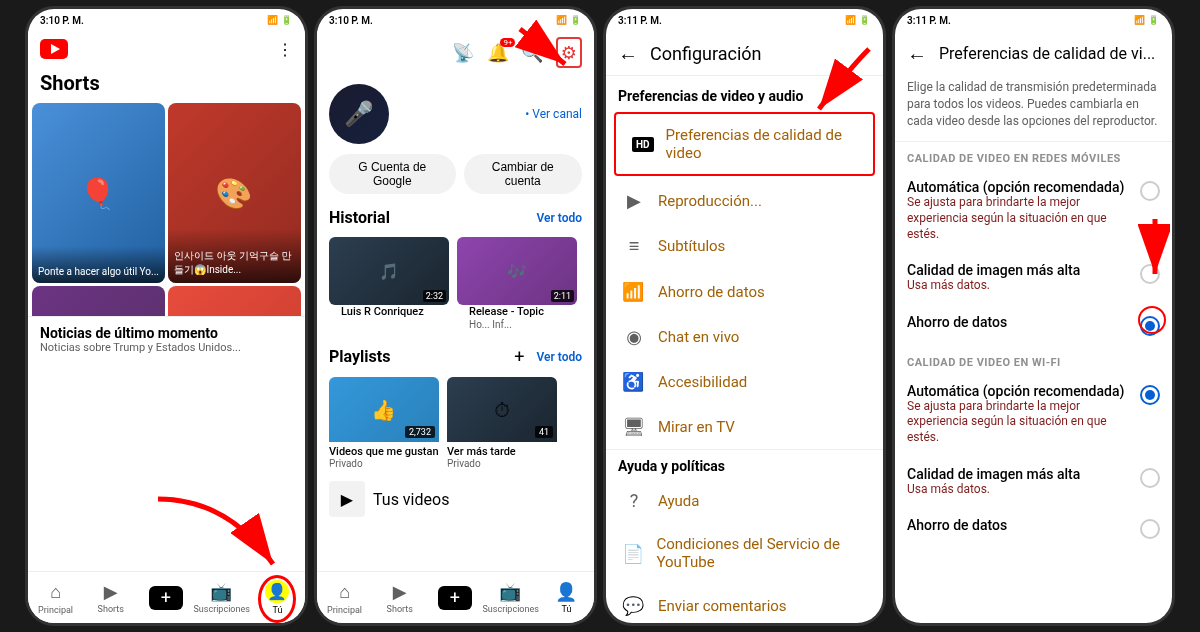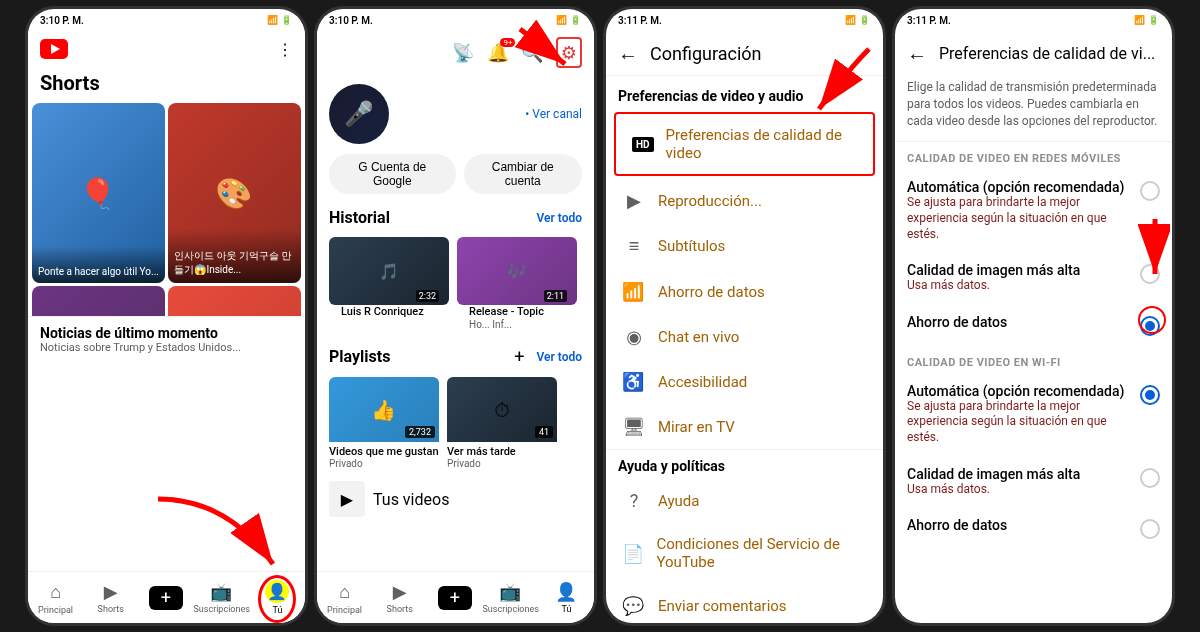--- a/index.html
+++ b/index.html
@@ -274,21 +274,21 @@
     .thumb-bg {
       width: 100%;
       height: 100%;
       display: flex;
       align-items: center;
       justify-content: center;
     }
     .thumb-duration {
       position: absolute;
       bottom: 3px;
-      right: 10px;
+      right: 3px;
       background: rgba(0,0,0,0.8);
       color: #fff;
       font-size: 9px;
       padding: 1px 3px;
       border-radius: 2px;
     }
     .video-info {
       padding: 0 12px 6px;
     }
     .video-title {

